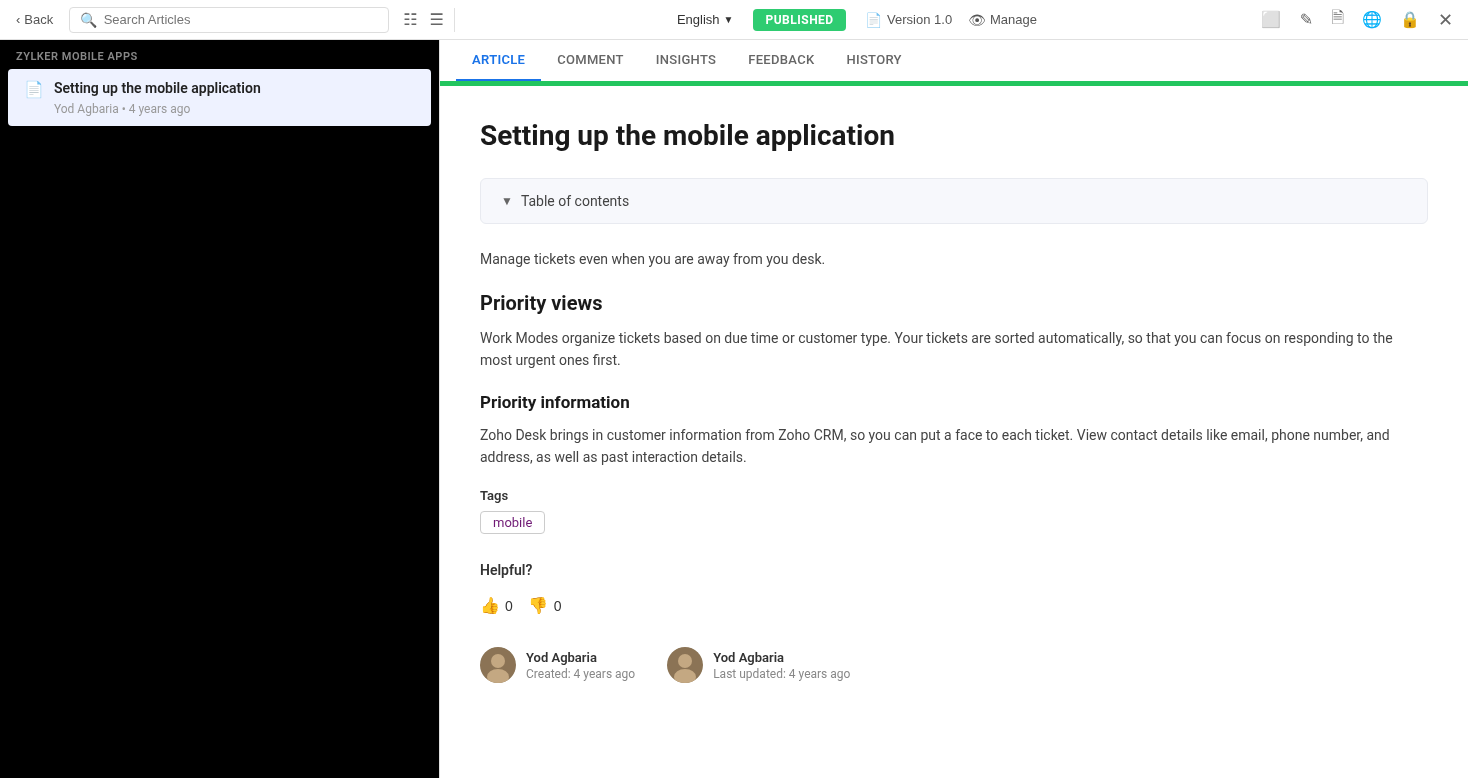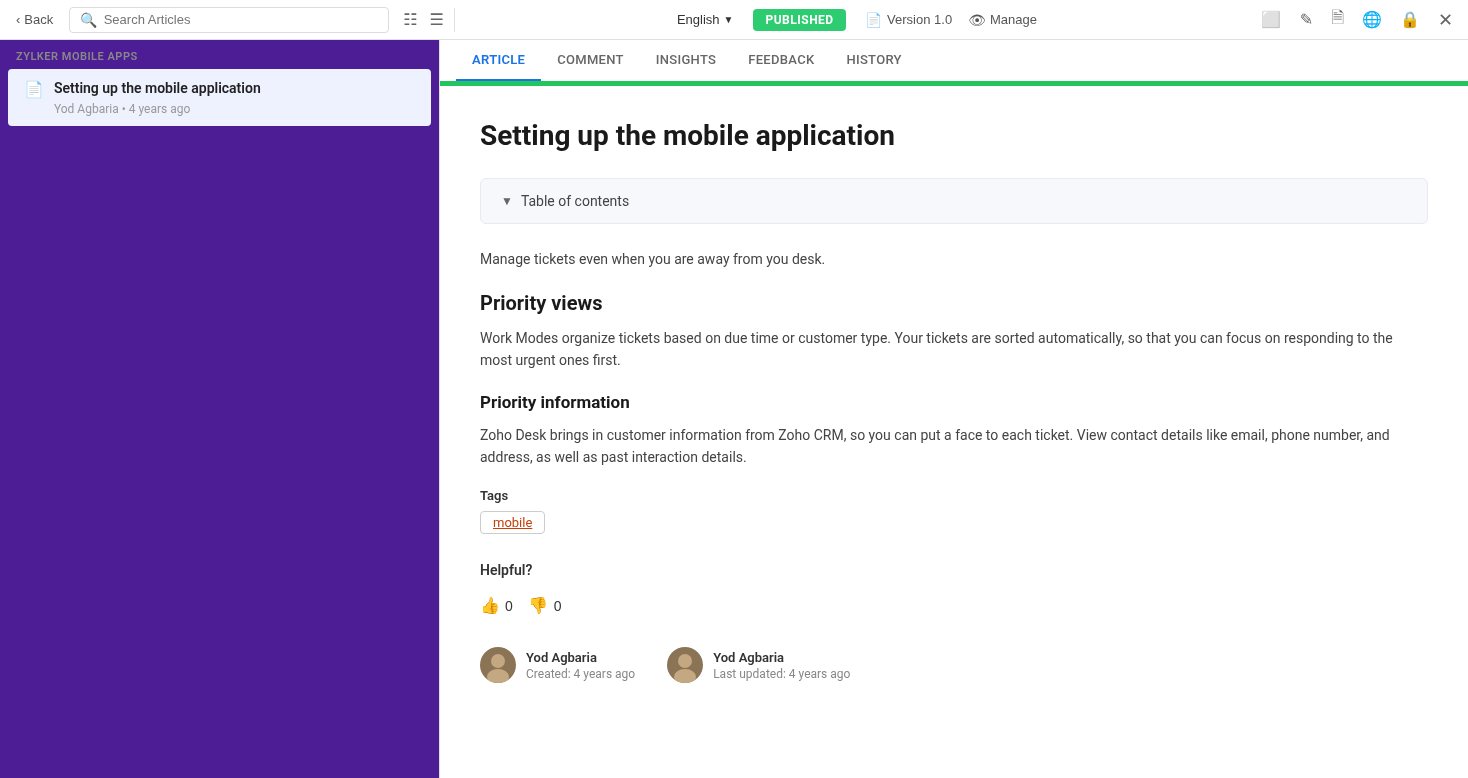--- a/index.html
+++ b/index.html
@@ -71,21 +71,21 @@
     .main-layout {
       display: flex;
       flex: 1;
       overflow: hidden;
     }
 
     
     .left-sidebar {
       width: 440px;
       border-right: 1px solid #e0e0e0;
-      background: #4c1d95;
+      background: #000000;
       display: flex;
       flex-direction: column;
       overflow: hidden;
     }
     .sidebar-category {
       padding: 10px 16px 6px;
       font-size: 11px; font-weight: 600;
       color: #888; text-transform: uppercase;
       letter-spacing: 0.5px;
     }
@@ -141,21 +141,21 @@
     .toc-label { font-size: 14px; color: #444; }
     .article-para { font-size: 14px; color: #444; line-height: 1.6; margin-bottom: 20px; }
     .article-section-title { font-size: 20px; font-weight: 700; color: #1a1a1a; margin-bottom: 12px; margin-top: 8px; }
     .article-section-sub { font-size: 17px; font-weight: 700; color: #1a1a1a; margin-bottom: 12px; margin-top: 20px; }
 
     .tags-section { margin-top: 8px; }
     .tags-label { font-size: 13px; font-weight: 600; color: #333; margin-bottom: 8px; }
     .tag-badge {
       display: inline-block; padding: 3px 12px;
       border: 1px solid #ccc; border-radius: 4px;
-      font-size: 13px; color: #c2410c; background: #fff; text-decoration: underline;
+      font-size: 13px; color: #701a75; background: #fff;
     }
     .helpful-section { margin-top: 28px; }
     .helpful-label { font-size: 14px; font-weight: 600; color: #333; margin-bottom: 18px; }
     .helpful-buttons { display: flex; align-items: center; gap: 16px; }
     .helpful-btn {
       display: flex; align-items: center; gap: 5px;
       background: none; border: none; cursor: pointer;
       font-size: 14px; color: #555;
     }
     .helpful-count { font-size: 14px; color: #333; }

